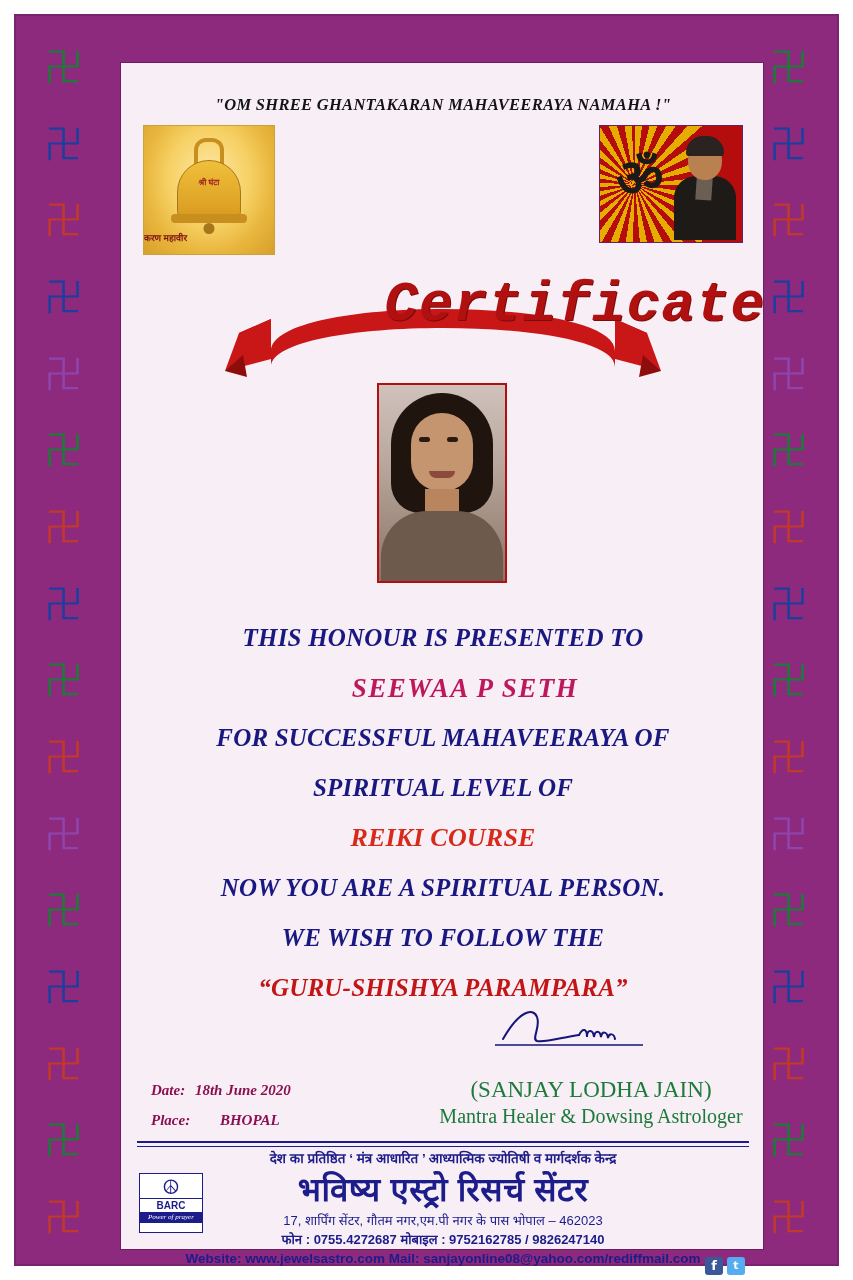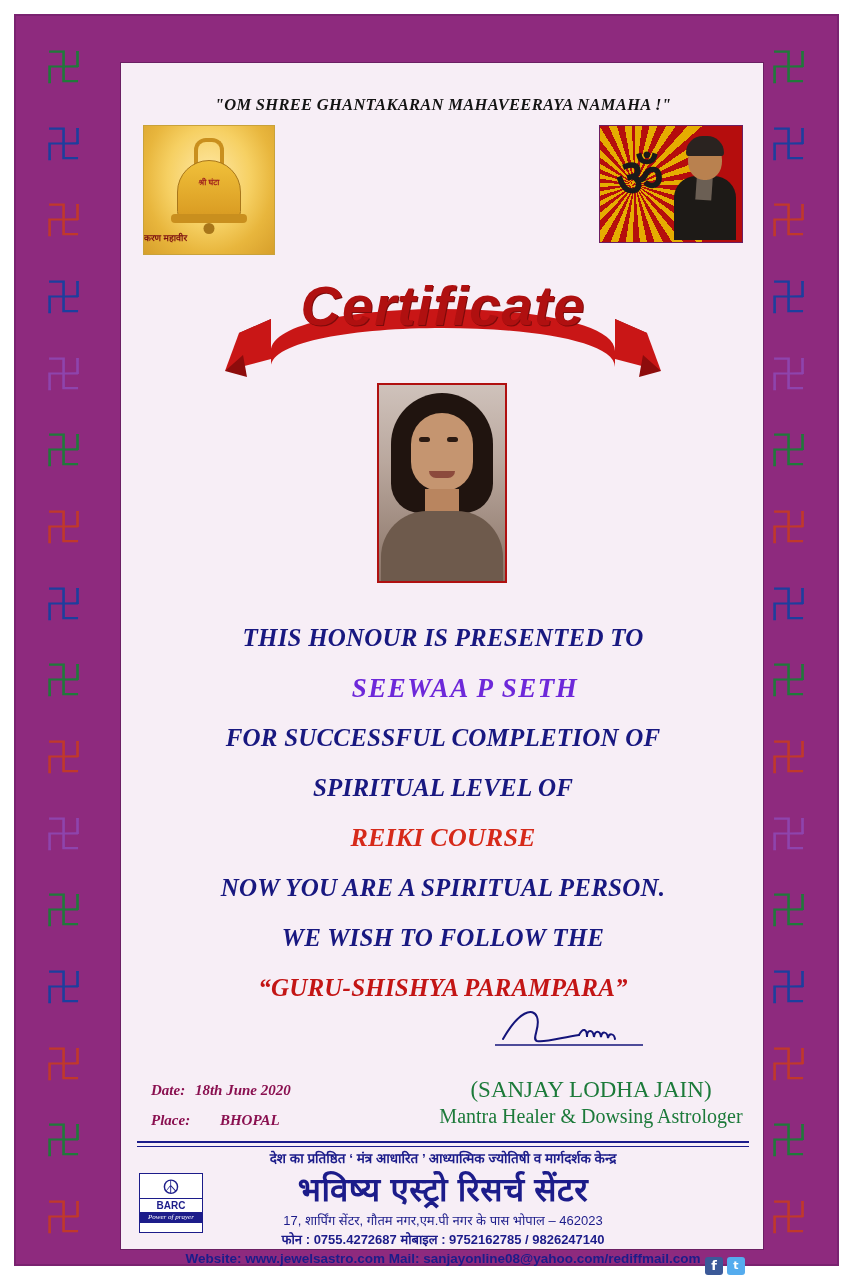--- a/index.html
+++ b/index.html
@@ -254,22 +254,22 @@
     left: 0;
     top: 196px;
     width: 644px;
     height: 130px;
   }
   .ribbon-word {
     position: absolute;
     left: 0;
     top: 14px;
     width: 644px;
-    text-align: center;
-    font-family: Liberation Sans, sans-serif;
+    text-align: right;
+    font-family: Liberation Mono, monospace;
     font-weight: bold;
     font-style: italic;
     font-size: 56px;
     color: #b01010;
     letter-spacing: 1px;
     text-shadow: 1px 1px 0 #7c0b0b;
     z-index: 3;
   }
 
   
@@ -351,21 +351,21 @@
   .line {
     font-family: "Liberation Serif", serif;
     font-style: italic;
     font-weight: bold;
     font-size: 25px;
     line-height: 50px;
     color: #181880;
     letter-spacing: 0.2px;
   }
   .line.name {
-    color: #6d28d9;
+    color: #be185d;
     font-size: 27px;
     letter-spacing: 1.5px;
     margin-left: 44px;
   }
   .line.course {
     color: #d62a1a;
     font-size: 26px;
   }
   .line.parampara {
     color: #c31515;
@@ -689,21 +689,21 @@
         <div class="c-eye l"></div>
         <div class="c-eye r"></div>
         <div class="c-mouth"></div>
         <div class="c-neck"></div>
         <div class="c-shoulders"></div>
       </div>
 
       <div class="body-text">
         <div class="line">THIS HONOUR IS PRESENTED TO</div>
         <div class="line name">SEEWAA  P SETH</div>
-        <div class="line">FOR SUCCESSFUL COMPLETION OF</div>
+        <div class="line">FOR SUCCESSFUL MAHAVEERAYA OF</div>
         <div class="line">SPIRITUAL LEVEL OF</div>
         <div class="line course">REIKI COURSE</div>
         <div class="line">NOW YOU ARE A SPIRITUAL PERSON.</div>
         <div class="line">WE WISH TO FOLLOW THE</div>
         <div class="line parampara">“GURU-SHISHYA PARAMPARA”</div>
       </div>
 
       <div class="sign-area">
         <div class="signature-mark">
           <svg width="160" height="44" viewBox="0 0 160 44">

